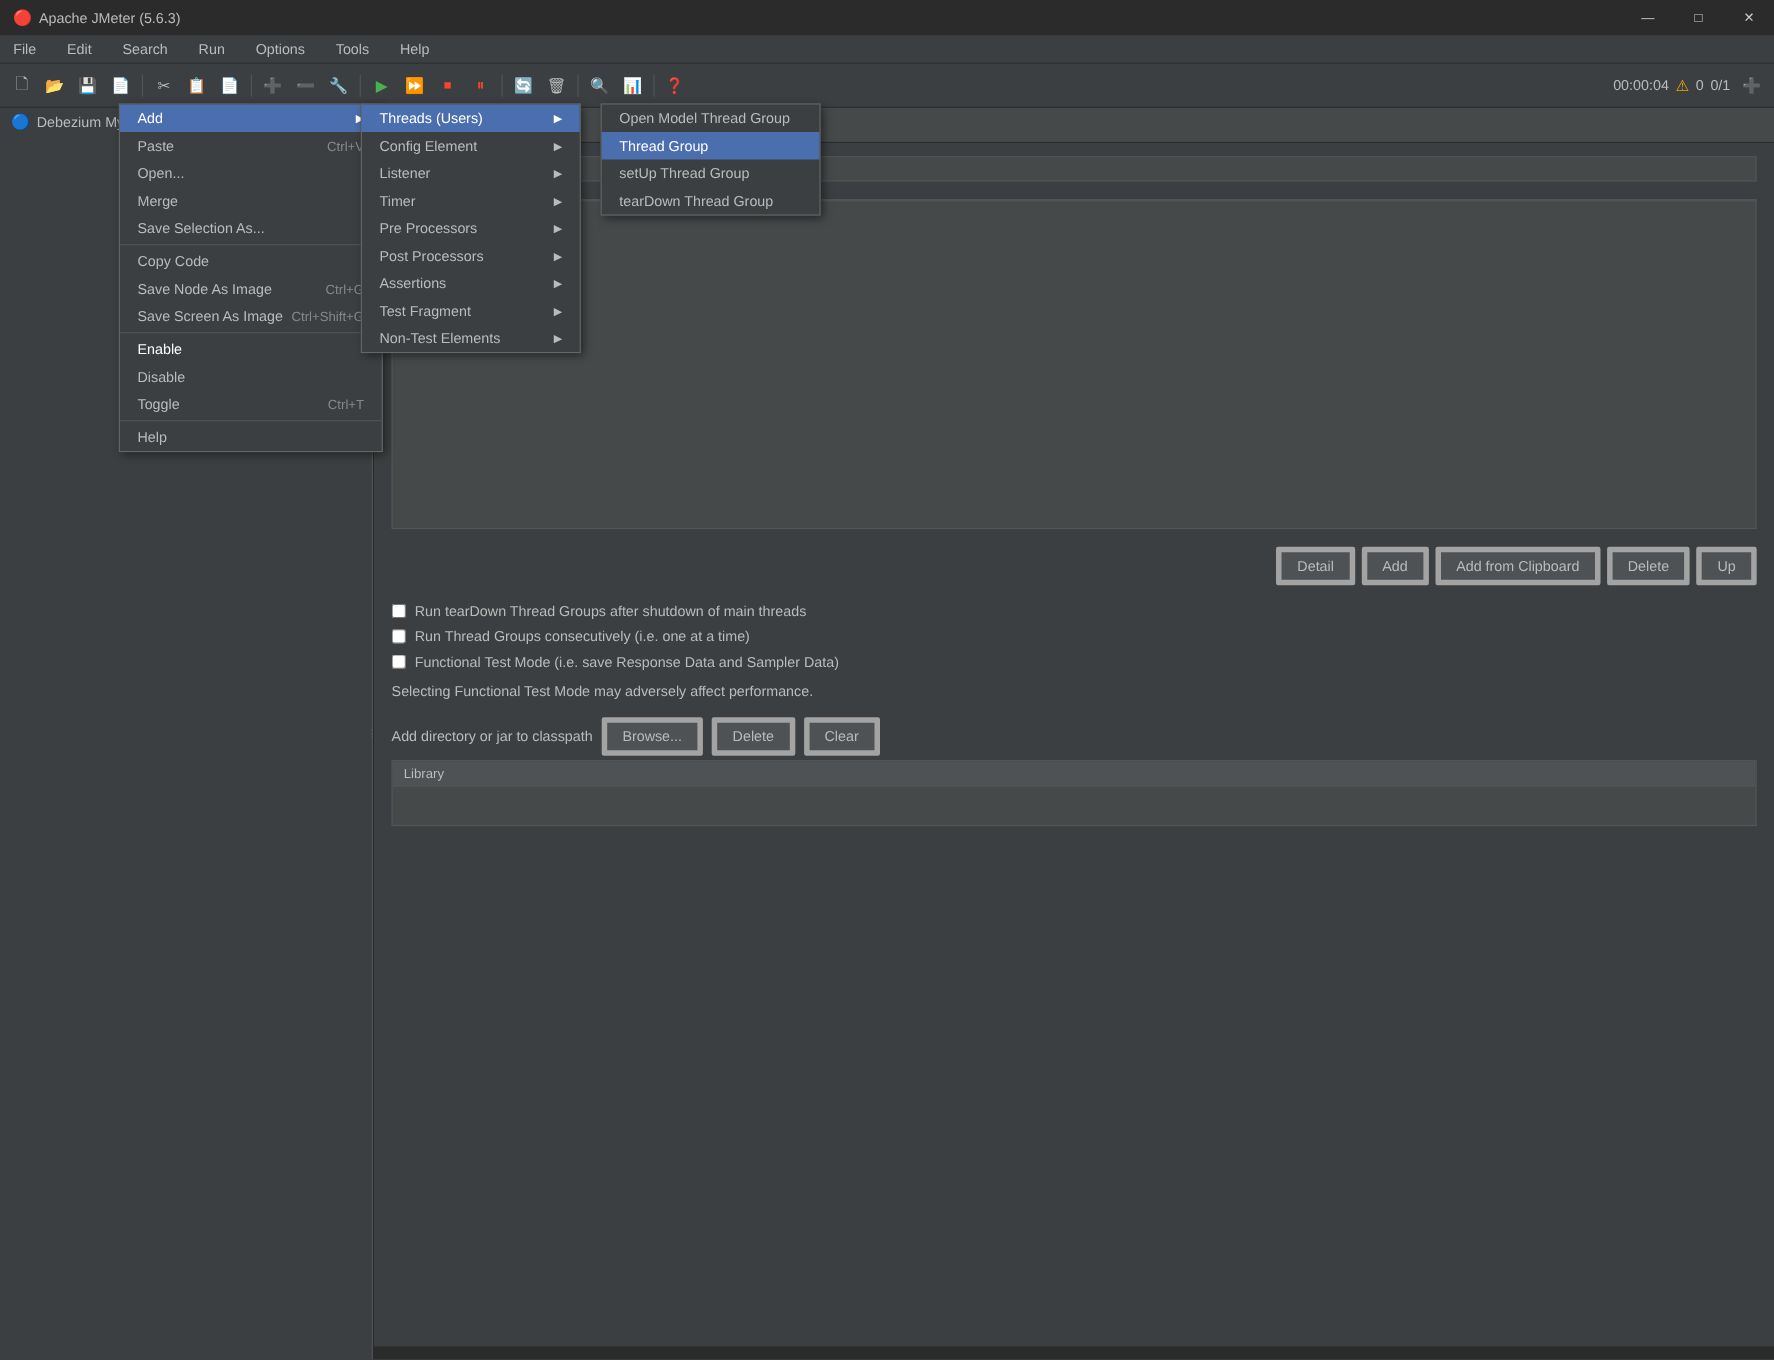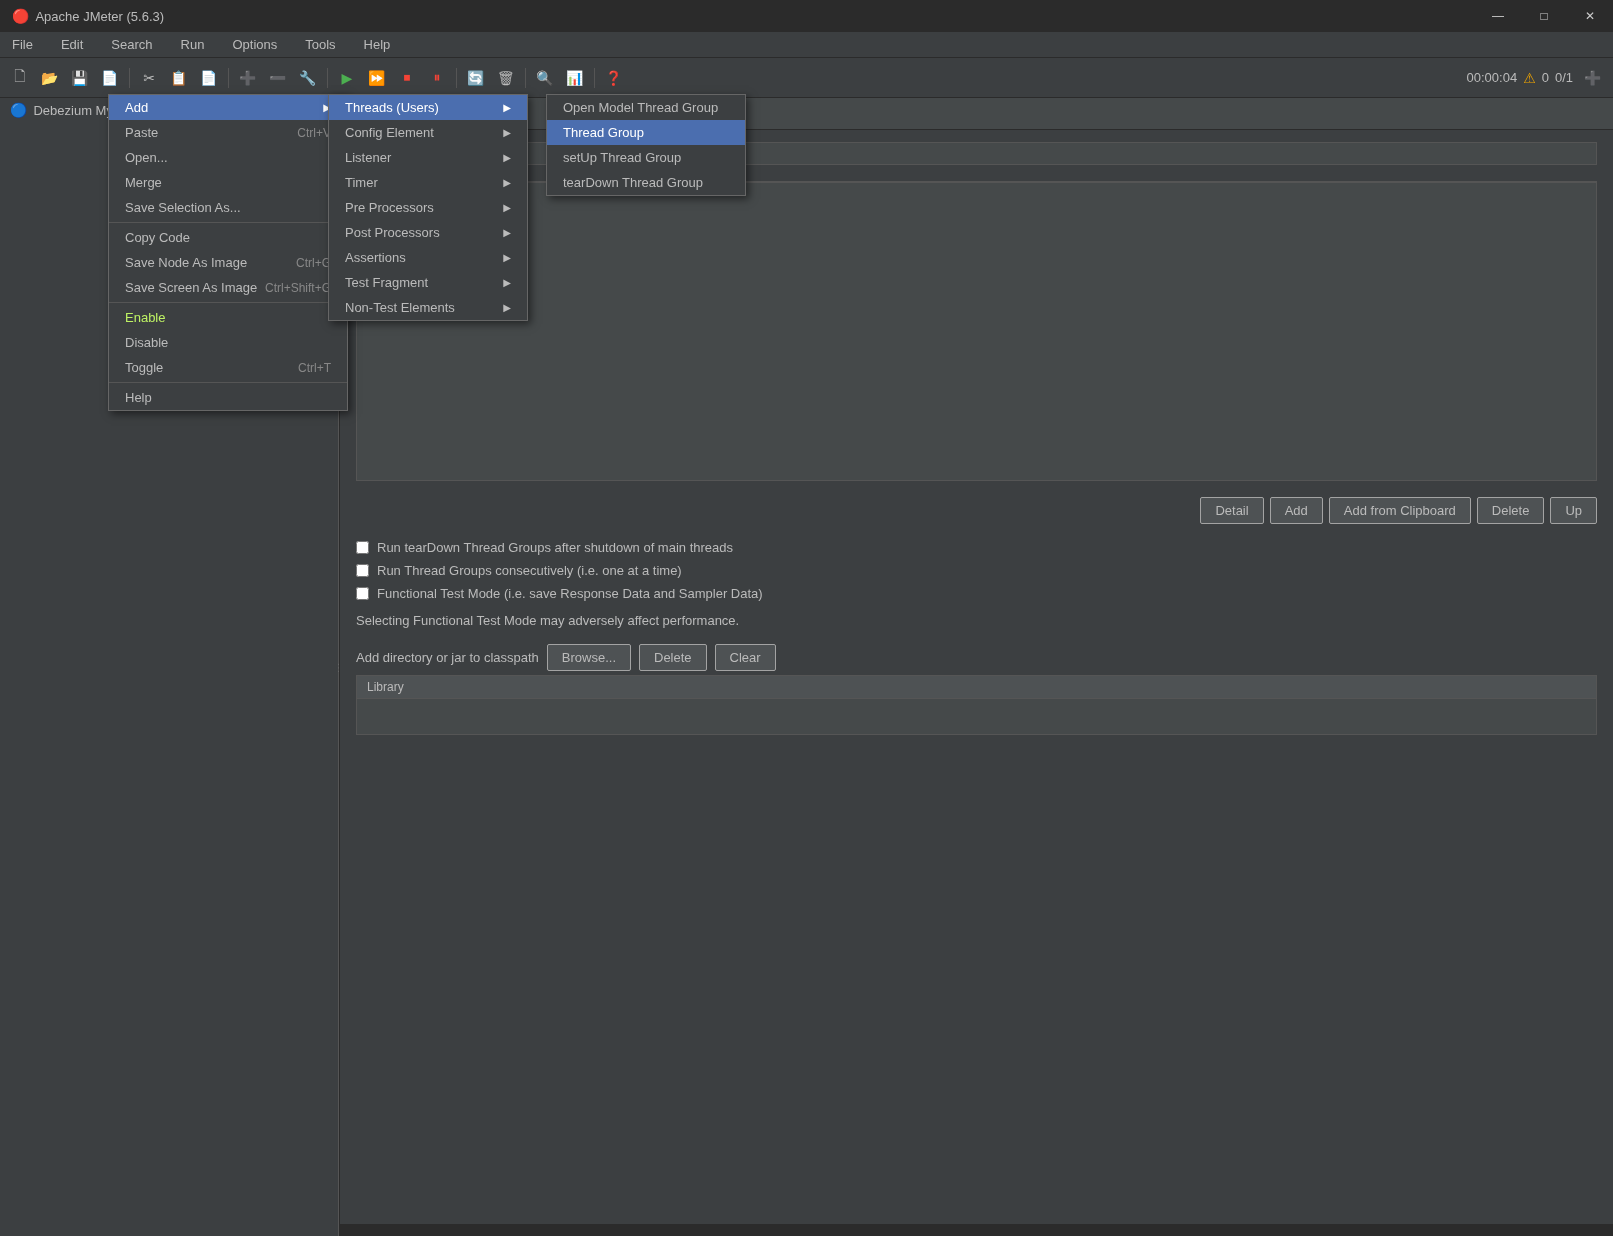--- a/index.html
+++ b/index.html
@@ -202,21 +202,21 @@
     
     .bottom-buttons {
       display: flex;
       gap: 6px;
       padding: 8px 16px;
       justify-content: flex-end;
     }
     .action-btn {
       padding: 5px 14px;
       background: #4e5254;
-      border: 1px solid #a3a3a3;
+      border: 5px solid #a3a3a3;
       color: #bbbbbb;
       cursor: pointer;
       font-size: 13px;
       border-radius: 2px;
     }
 
     
     .checkbox-section {
       padding: 8px 16px;
     }
@@ -292,21 +292,21 @@
     }
     .ctx-item {
       padding: 5px 16px;
       color: #bbbbbb;
       cursor: pointer;
       display: flex;
       justify-content: space-between;
       align-items: center;
       font-size: 13px;
     }
-    .ctx-item.disabled { color: #bef264; cursor: default; text-align: right; }
+    .ctx-item.disabled { color: #ffffff; cursor: default; text-align: right; }
     .ctx-shortcut { color: #888; font-size: 12px; }
     .ctx-separator {
       height: 1px;
       background: #555;
       margin: 2px 0;
     }
     .ctx-arrow { font-size: 10px; }
 
     
     .submenu-l2 {

